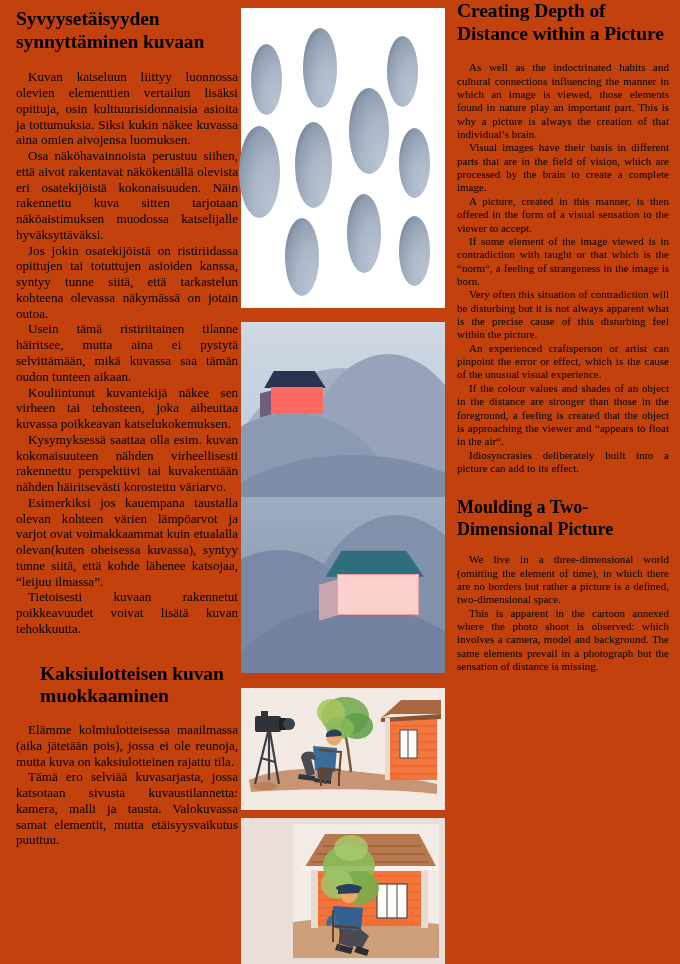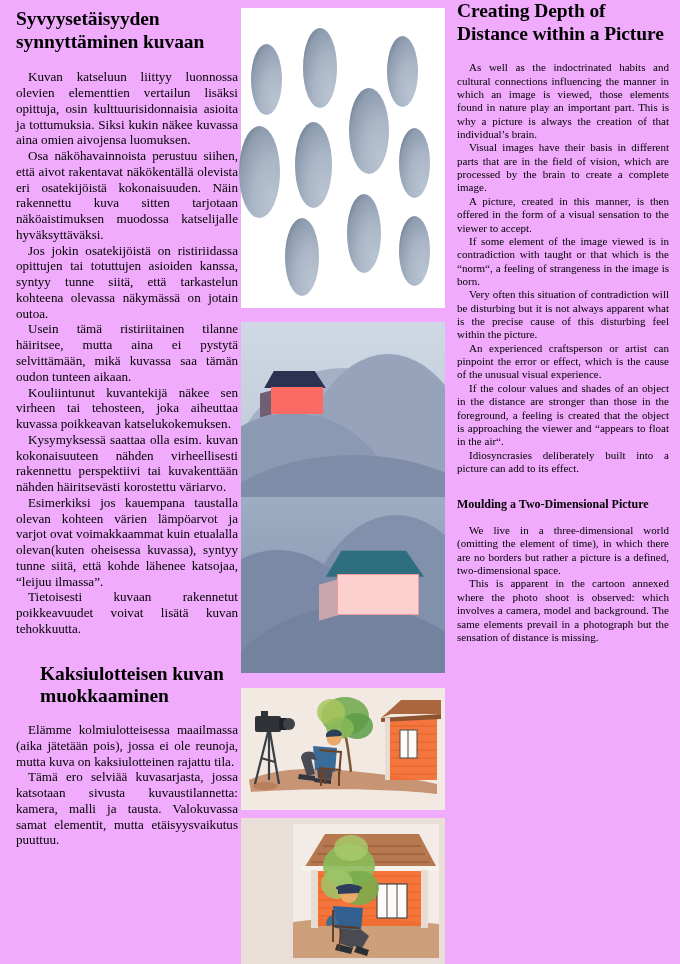--- a/index.html
+++ b/index.html
@@ -13,21 +13,21 @@
     height: 964px;
     font-family: "Liberation Serif", "DejaVu Serif", serif;
     color: #000000;
     overflow: hidden;
     position: relative;
   }
   .page {
     position: relative;
     width: 680px;
     height: 964px;
-    background: #f0abfc;
+    background: #c2410c;
   }
 
   
   .col {
     position: absolute;
     top: 0;
     box-sizing: border-box;
   }
   .col-left  { left: 16px;  width: 222px; padding-top: 8px; }
   .col-right { left: 457px; width: 212px; }
@@ -38,21 +38,21 @@
     font-size: 19.5px;
     line-height: 1.16;
     margin: 0 0 16px 0;
     letter-spacing: -0.1px;
   }
   h2.heading.second { margin-top: 26px; margin-bottom: 14px; margin-left: 24px; }
 
   h3.subheading {
     font-family: "Liberation Serif", "DejaVu Serif", serif;
     font-weight: bold;
-    font-size: 12px;
+    font-size: 18px;
     line-height: 1.22;
     margin: 22px 0 12px 0;
   }
 
   p.body {
     margin: 0;
     font-size: 13.1px;
     line-height: 1.205;
     text-align: justify;
     text-indent: 12px;

